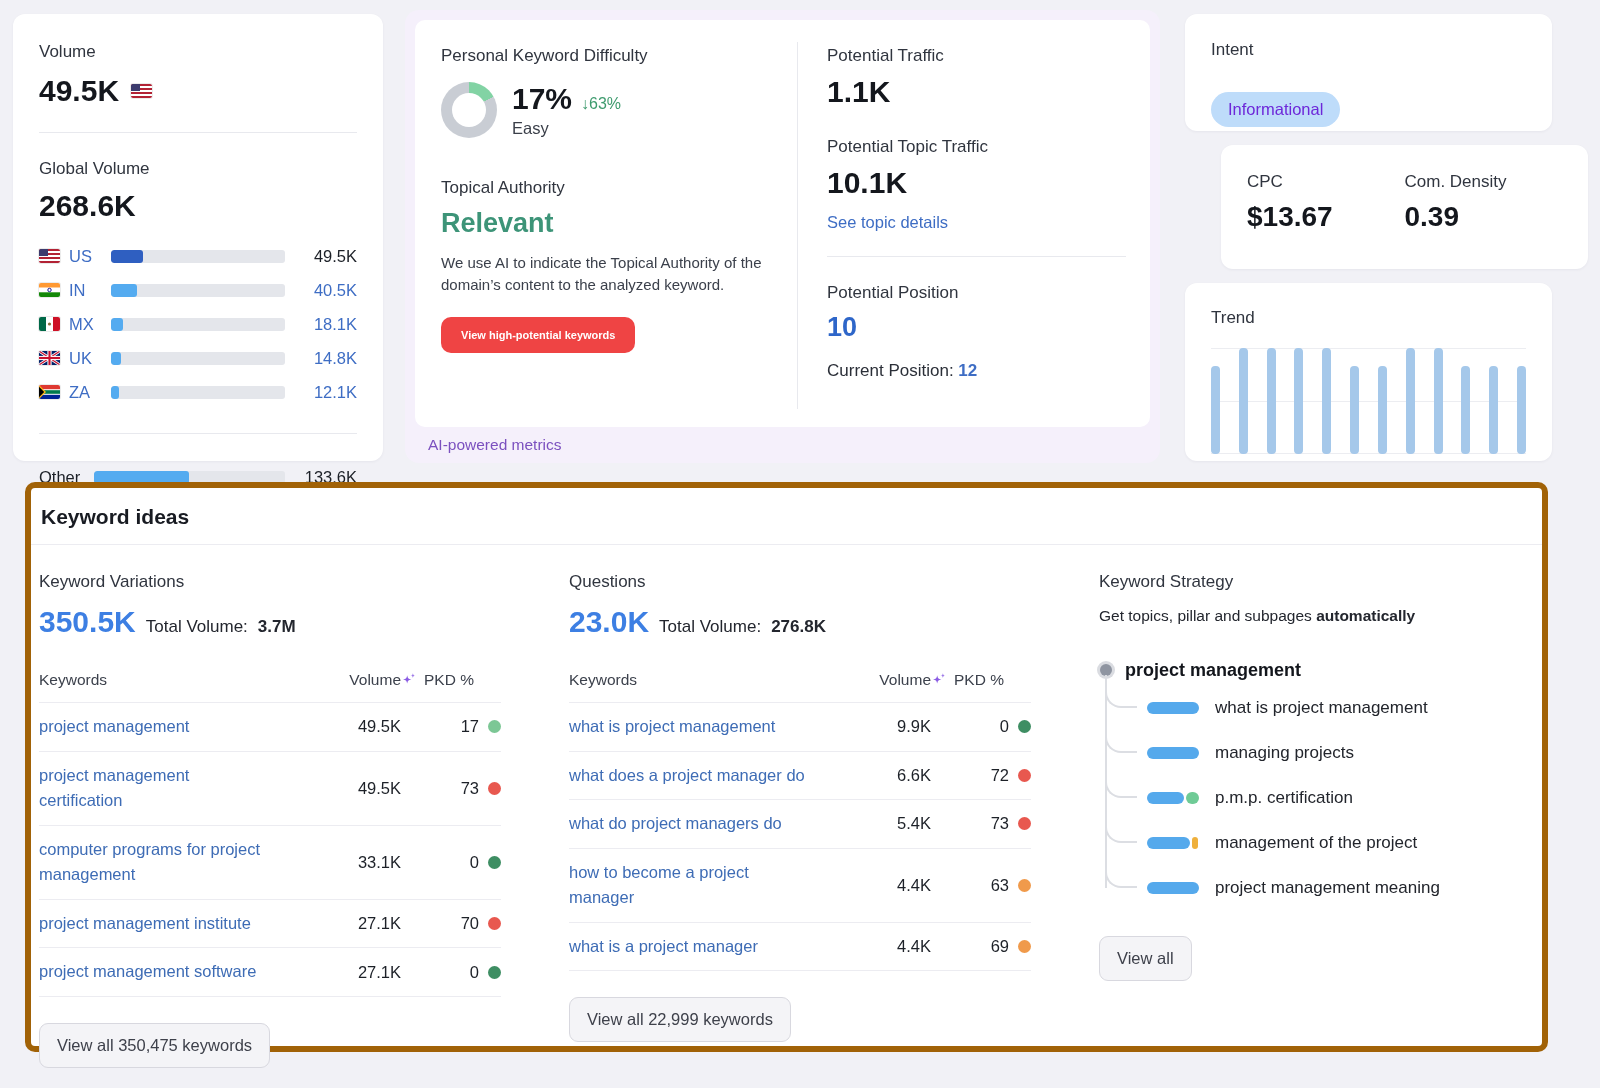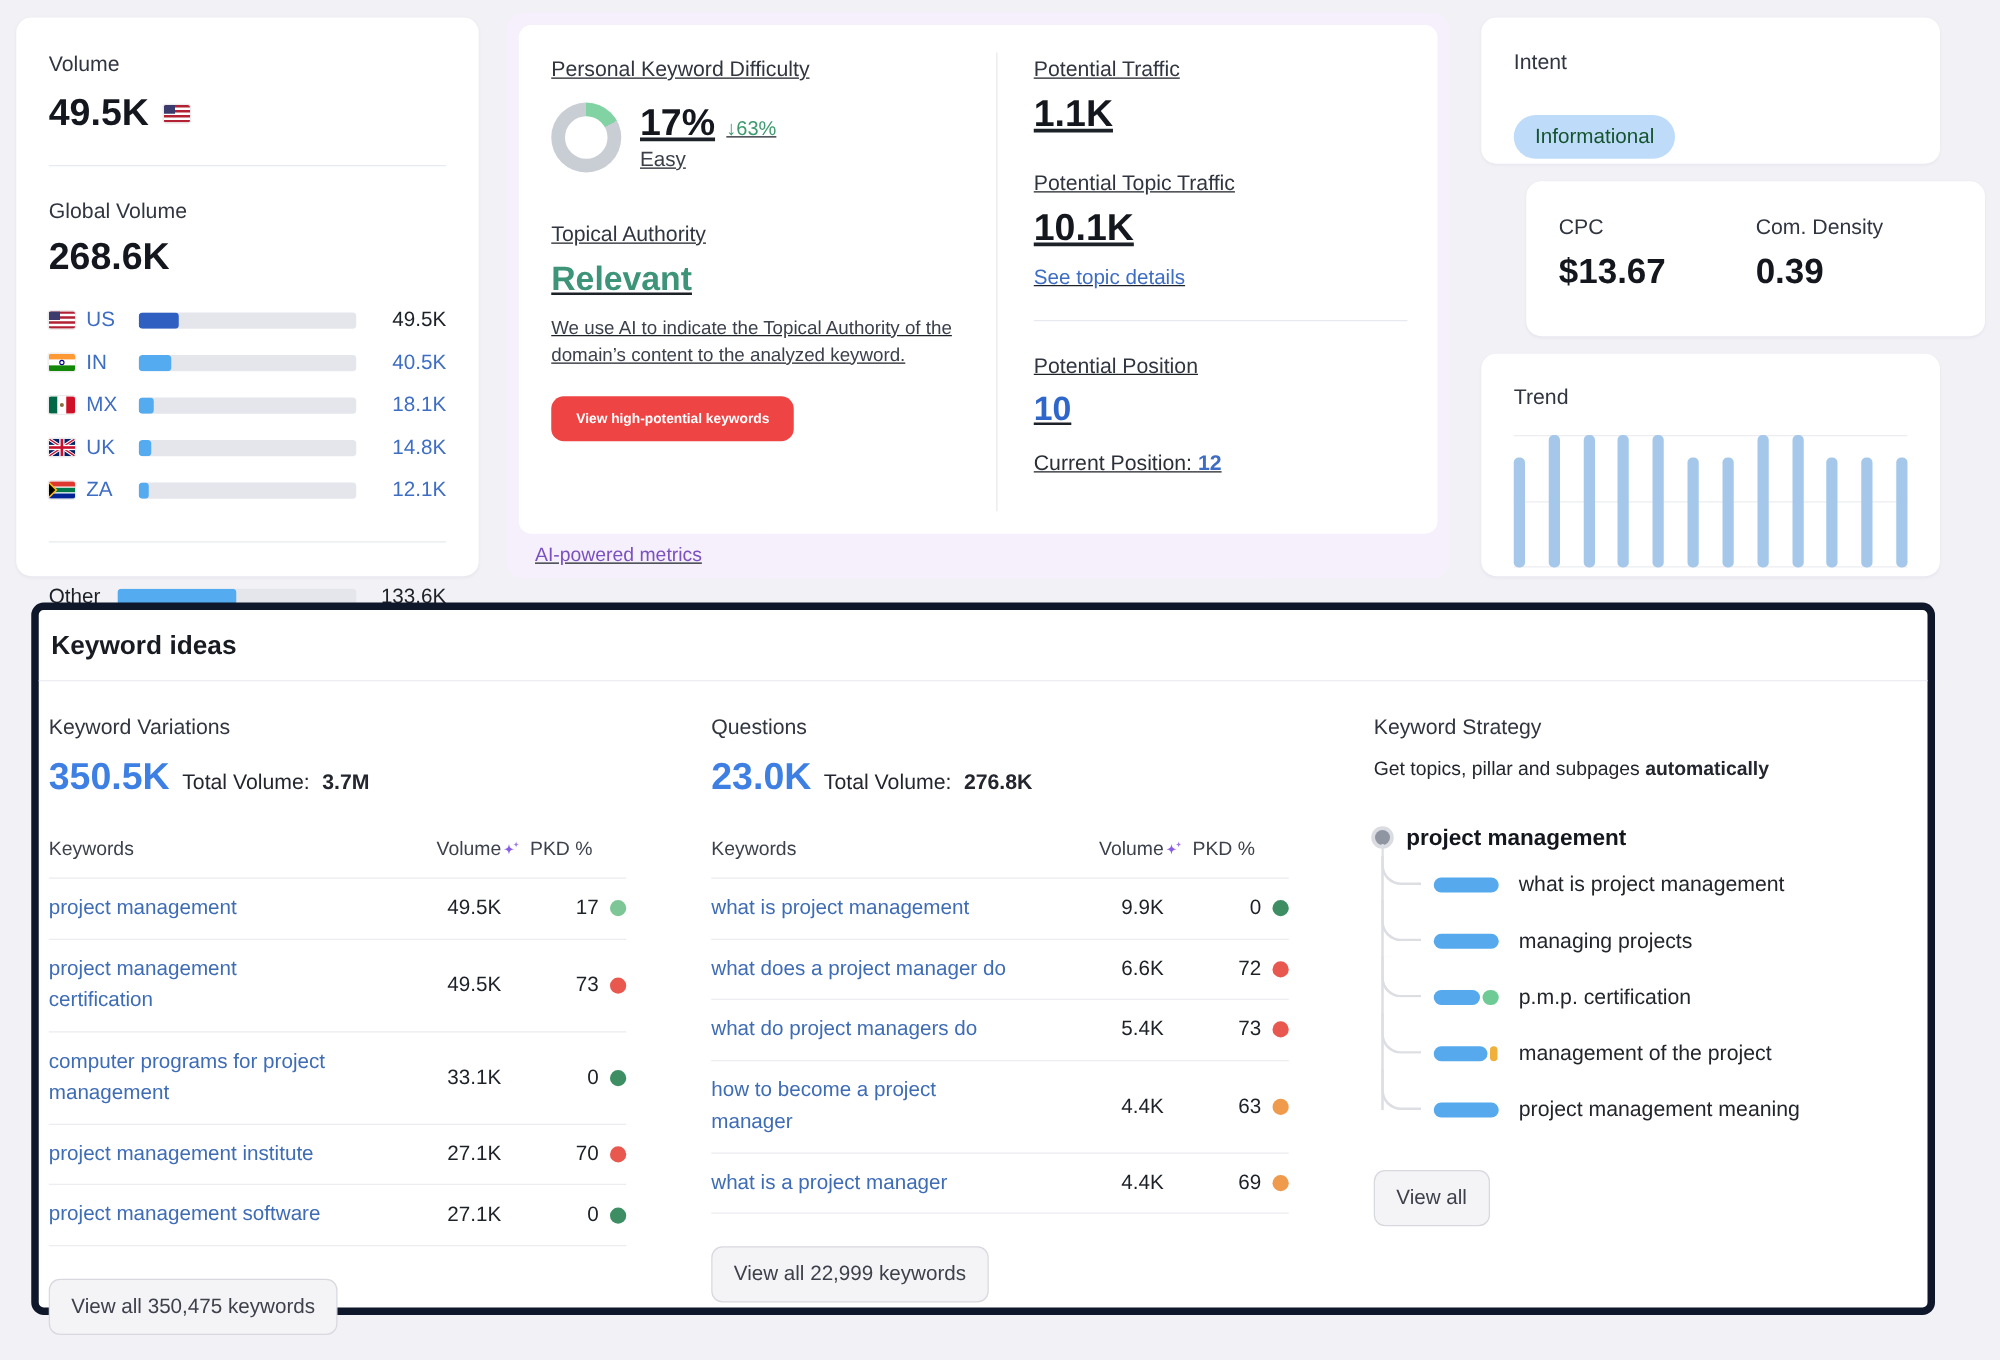--- a/index.html
+++ b/index.html
@@ -31,21 +31,21 @@
   .country-code { width:38px; margin-left:9px; color:#3E6DC4; }
   .bar-track { flex:1; height:13px; background:#E4E6EB; border-radius:3px; margin:0 12px 0 4px; overflow:hidden; }
   .bar-fill { height:100%; border-radius:3px; }
   .country-val { width:60px; text-align:right; color:#3E6DC4; }
   .country-val.dark, .other-lbl, .other-val { color:#1c2027; }
   .other-divider { margin:12px 0 10px; }
   .other-row .other-lbl { width:51px; }
 
   
   #ai-wrap { position:absolute; left:405px; top:10px; width:755px; height:453px;
-             background:#F5F0FB; border-radius:14px; padding:10px 10px 0;text-decoration:underline; }
+             background:#F5F0FB; border-radius:14px; padding:10px 10px 0; }
   #ai-inner { background:#fff; border-radius:10px; height:407px; position:relative; display:flex; }
   #ai-vdivider { position:absolute; left:382px; top:22px; bottom:18px; width:1px; background:#E8E9EE; }
   #ai-footer { height:36px; display:flex; align-items:center; padding-left:13px; color:#7B50BF; font-size:15.5px; }
   #pkd-col { width:382px; padding:26px 26px 0; }
   .pkd-row { display:flex; gap:15px; align-items:center; margin-top:16px; }
   .donut { width:56px; height:56px; border-radius:50%; position:relative; flex-shrink:0; }
   .donut::after { content:""; position:absolute; inset:11px; background:#fff; border-radius:50%; }
   .pkd-nums { display:flex; align-items:baseline; gap:9px; }
   .pkd-delta { color:#3E9B6E; font-size:16px; }
   .pkd-level { font-size:16.5px; color:#3a3f49; margin-top:3px; }
@@ -57,34 +57,34 @@
   #traffic-col { flex:1; padding:26px 24px 0 30px; }
   .pt-value { margin:9px 0 28px; }
   .link { color:#3E6DC4; text-decoration:none; font-size:16.5px; cursor:pointer; }
   #traffic-col .divider { margin:24px 0 26px; }
   .pos-value { font-size:27px; font-weight:bold; color:#2E66C9; margin-top:9px; }
   .current-row { margin-top:18px; font-size:17px; color:#2b2f38; }
   .current-row .link { font-weight:bold; font-size:17px; }
 
   
   #intent-card { left:1185px; top:14px; width:367px; height:117px; padding:26px; }
-  .intent-pill { display:inline-block; margin-top:14px; background:#BEDCFA; color:#14532d;
+  .intent-pill { display:inline-block; margin-top:14px; background:#BEDCFA; color:#6d28d9;
                  padding:8px 17px; border-radius:18px; font-size:16.5px; cursor:pointer; }
   #cpc-card { left:1221px; top:145px; width:367px; height:124px; padding:27px 26px; display:flex; }
   #cpc-card .blk { width:170px; }
   #cpc-card .big { margin-top:9px; font-size:28px; }
   #trend-card { left:1185px; top:283px; width:367px; height:178px; padding:25px 26px; }
   .trend-chart { margin-top:20px; height:106px; display:flex; align-items:flex-end; justify-content:space-between;
     background-image:linear-gradient(#ECEDF1,#ECEDF1),linear-gradient(#ECEDF1,#ECEDF1),linear-gradient(#ECEDF1,#ECEDF1);
     background-size:100% 1px; background-position:0 0,0 50%,0 100%; background-repeat:no-repeat; }
   .trend-bar { width:9px; border-radius:4px; }
 
   
   #ideas { position:absolute; left:25px; top:482px; width:1523px; height:570px;
-           background:#fff; border:6px solid #0f172a; border-radius:10px; }
+           background:#fff; border:6px solid #a16207; border-radius:10px; }
   #ideas-header { padding:17px 0 15px 10px; border-bottom:1px solid #ECECF1; }
   #ideas-title { font-size:21px; font-weight:bold; color:#181b22; }
   #ideas-body { position:relative; height:calc(100% - 54px); }
   .ideas-col { position:absolute; top:0; }
   #col-variations { left:8px;  width:462px; }
   #col-questions  { left:538px; width:462px; }
   #col-strategy   { left:1068px; width:420px; }
   .col-title { margin-top:27px; font-size:17px; color:#30353f; }
   .col-stats { margin-top:13px; display:flex; align-items:baseline; }
   .count-blue { font-size:30px; font-weight:bold; color:#3D7FE3; }

